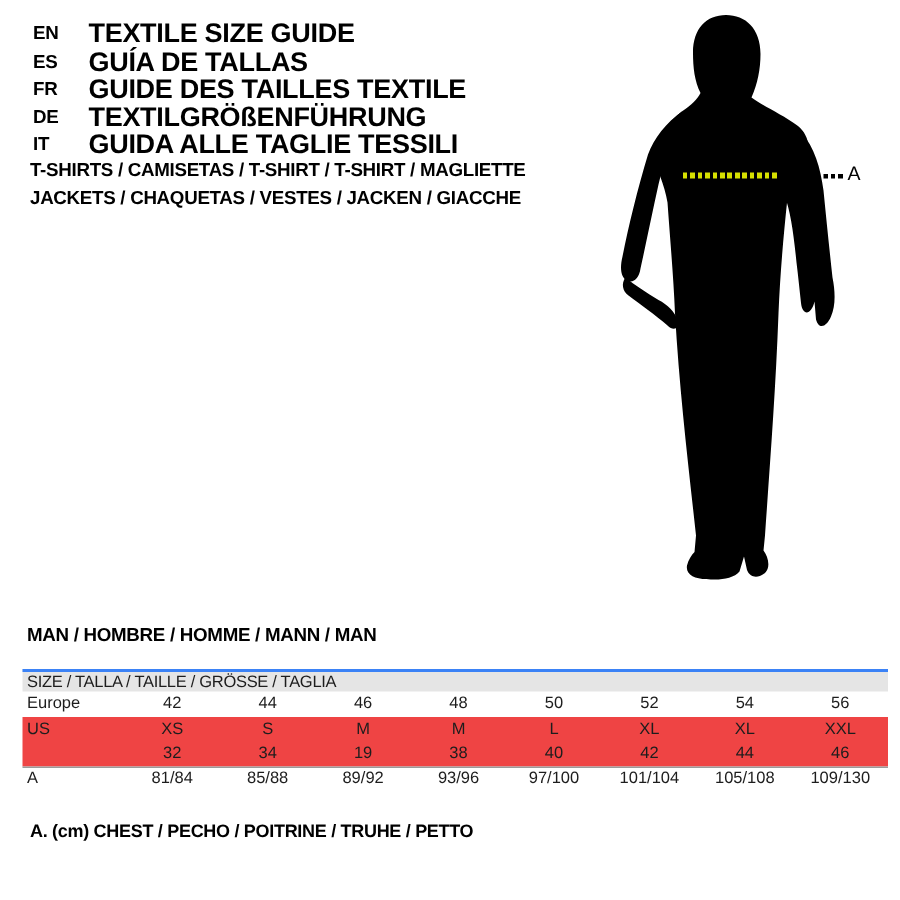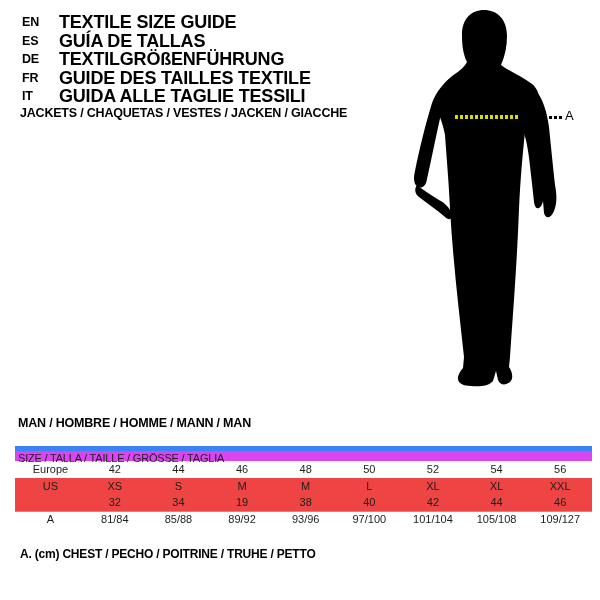--- a/index.html
+++ b/index.html
@@ -48,29 +48,29 @@
   
   .man-heading {
     position: absolute; left: 18px; top: 416px;
     font-size: 12.5px; font-weight: 700; letter-spacing: -0.2px;
   }
 
   
   .size-table { position: absolute; left: 15px; top: 446px; width: 577px; }
   .thead {
     height: 15px; line-height: 15px;
-    background: #d946ef;
-    border-top: 5px solid #3b82f6;
+    background: #e5e5e5;
+    border-top: 2px solid #3b82f6;
     font-size: 11px; color: #1d1d1d;
     padding-left: 3px; letter-spacing: -0.2px;
   }
   .trow { display: flex; align-items: center; height: 16.5px; font-size: 11px; color: #1d1d1d; }
   .trow.shaded { background: #ef4444; }
   .trow.topline { border-top: 1px solid #9b9b9b; }
-  .tlabel { width: 68px; padding-left: 3px; text-align: center; }
+  .tlabel { width: 68px; padding-left: 3px; text-align: left; }
   .tcell { flex: 1 1 0; text-align: center; }
 
   
   .footnote {
     position: absolute; left: 20px; top: 547px;
     font-size: 12px; font-weight: 700; letter-spacing: -0.2px;
   }
 </style>
 </head>
 <body>
@@ -80,34 +80,35 @@
   <div class="lang-block">
     <div class="lang-row">
       <span class="lang-code">EN</span>
       <span class="lang-label">TEXTILE SIZE GUIDE</span>
     </div>
     <div class="lang-row">
       <span class="lang-code">ES</span>
       <span class="lang-label">GUÍA DE TALLAS</span>
     </div>
     <div class="lang-row">
+      <span class="lang-code">FR</span>
+      <span class="lang-label">GUIDE DES TAILLES TEXTILE</span>
+    </div>
+    <div class="lang-row">
       <span class="lang-code">DE</span>
       <span class="lang-label">TEXTILGRÖßENFÜHRUNG</span>
     </div>
     <div class="lang-row">
-      <span class="lang-code">FR</span>
-      <span class="lang-label">GUIDE DES TAILLES TEXTILE</span>
-    </div>
-    <div class="lang-row">
       <span class="lang-code">IT</span>
       <span class="lang-label">GUIDA ALLE TAGLIE TESSILI</span>
     </div>
   </div>
 
   <div class="cat-block">
+    <div class="cat-line">T-SHIRTS / CAMISETAS / T-SHIRT / T-SHIRT / MAGLIETTE</div>
     <div class="cat-line">JACKETS / CHAQUETAS / VESTES / JACKEN / GIACCHE</div>
   </div>
 
   <svg class="silhouette" viewBox="0 0 160 385" xmlns="http://www.w3.org/2000/svg" aria-hidden="true">
 
     <path d="
       M 79 5
       C 92 5 102 14 102 31
       C 102 41 100 51 96 60
       C 104 66 116 71 127 79
@@ -210,19 +211,19 @@
 
     <div class="trow topline">
       <span class="tlabel">A</span>
       <span class="tcell">81/84</span>
       <span class="tcell">85/88</span>
       <span class="tcell">89/92</span>
       <span class="tcell">93/96</span>
       <span class="tcell">97/100</span>
       <span class="tcell">101/104</span>
       <span class="tcell">105/108</span>
-      <span class="tcell">109/127</span>
+      <span class="tcell">109/130</span>
     </div>
   </div>
 
   <div class="footnote">A. (cm) CHEST / PECHO / POITRINE / TRUHE / PETTO</div>
 
 </div>
 
 </body></html>

